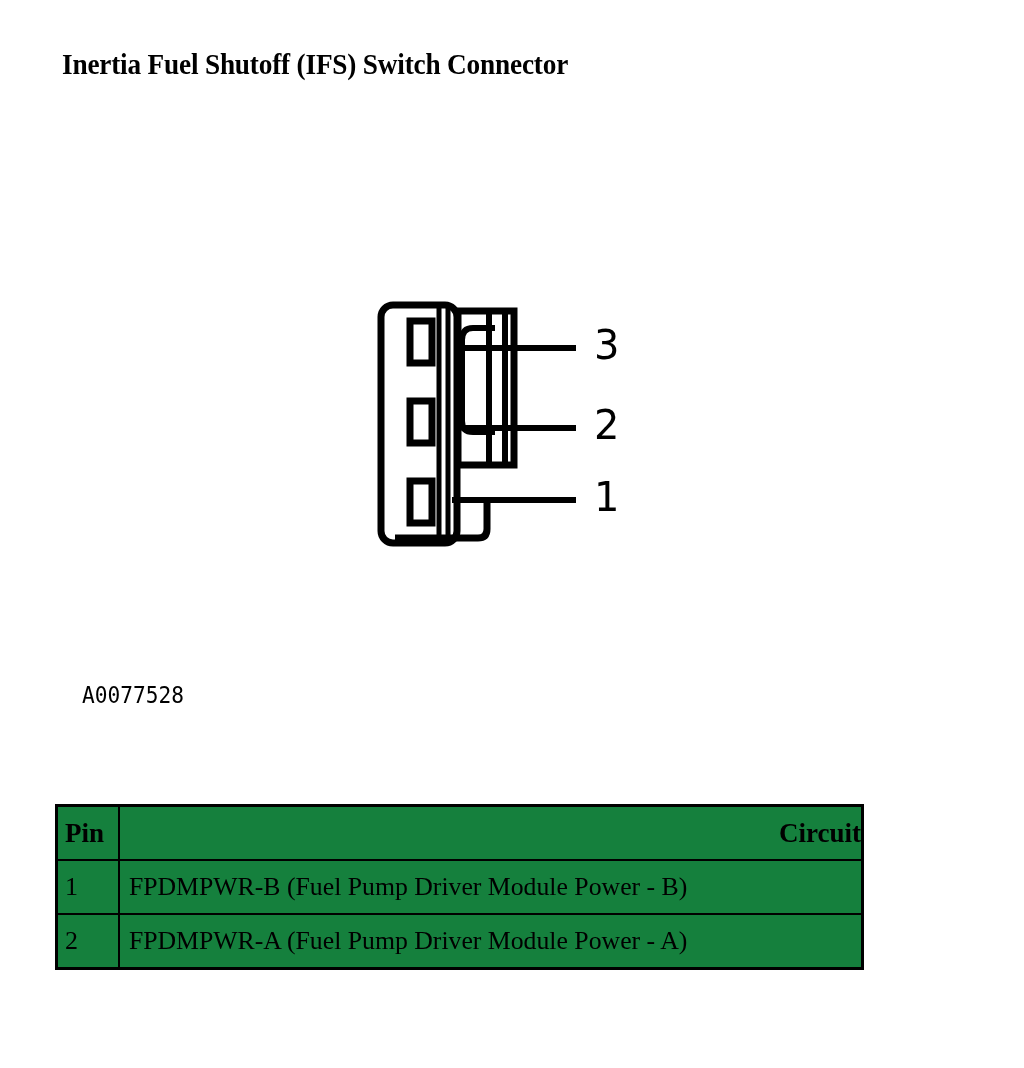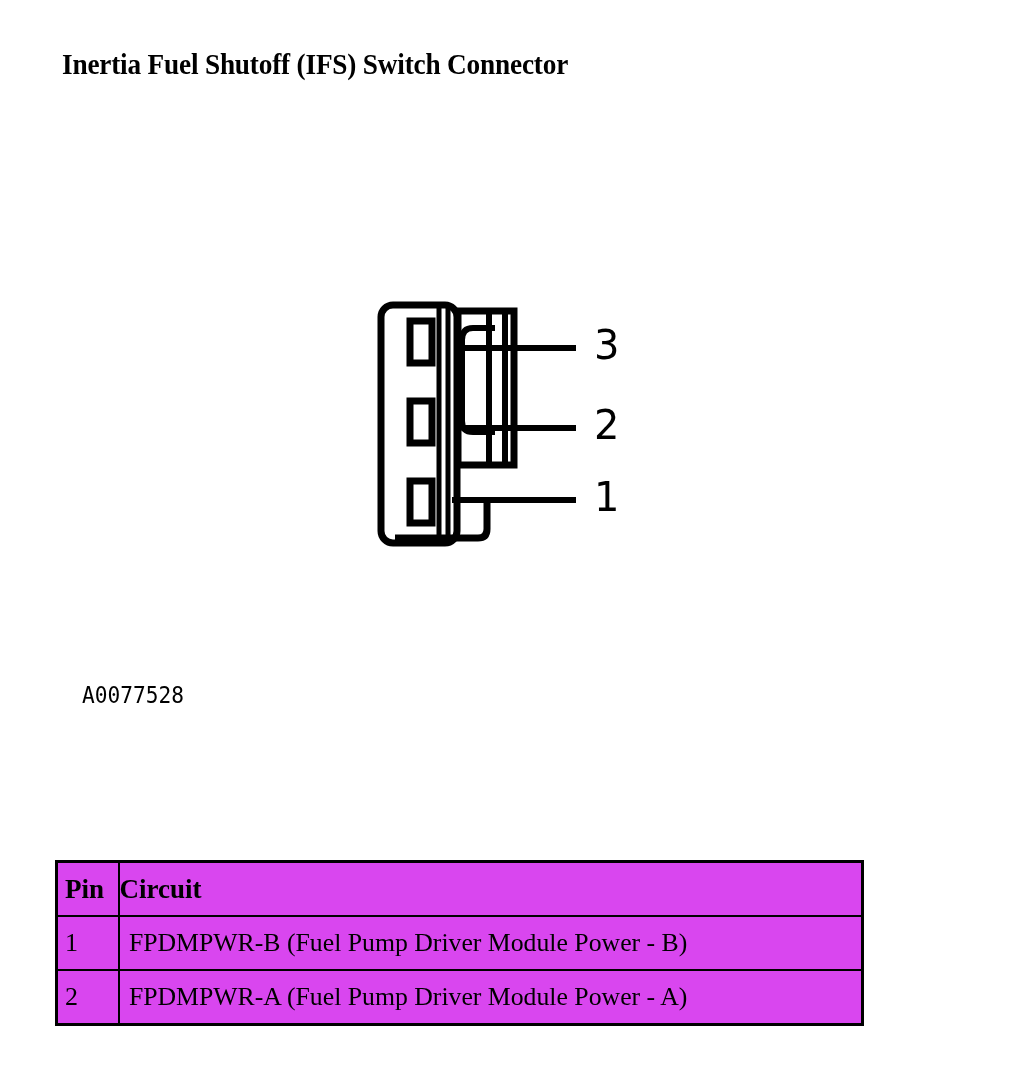--- a/index.html
+++ b/index.html
@@ -66,26 +66,26 @@
     letter-spacing: 0px;
     transform: scaleX(0.92);
     transform-origin: left top;
     white-space: nowrap;
   }
 
   
   #pin-table {
     position: absolute;
     left: 55px;
-    top: 860px;
+    top: 804px;
     width: 806px;
     border-collapse: collapse;
     table-layout: fixed;
     border: 3px solid #000;
-    background: #d946ef;
+    background: #15803d;
   }
   #pin-table col.col-pin     { width: 62px; }
   #pin-table col.col-circuit { width: 744px; }
 
   #pin-table th,
   #pin-table td {
     border: 2px solid #000;
     padding: 0;
     height: 52px;
     vertical-align: middle;
@@ -95,21 +95,21 @@
   }
   #pin-table thead th {
     font-weight: bold;
     font-size: 27px;
   }
   .th-pin {
     text-align: left;
     padding-left: 7px !important;
   }
   .th-circuit {
-    text-align: left;
+    text-align: right;
   }
   .td-pin {
     text-align: left;
     padding-left: 7px !important;
     font-weight: normal;
   }
   .td-circuit {
     text-align: left;
     padding-left: 9px !important;
     white-space: nowrap;

